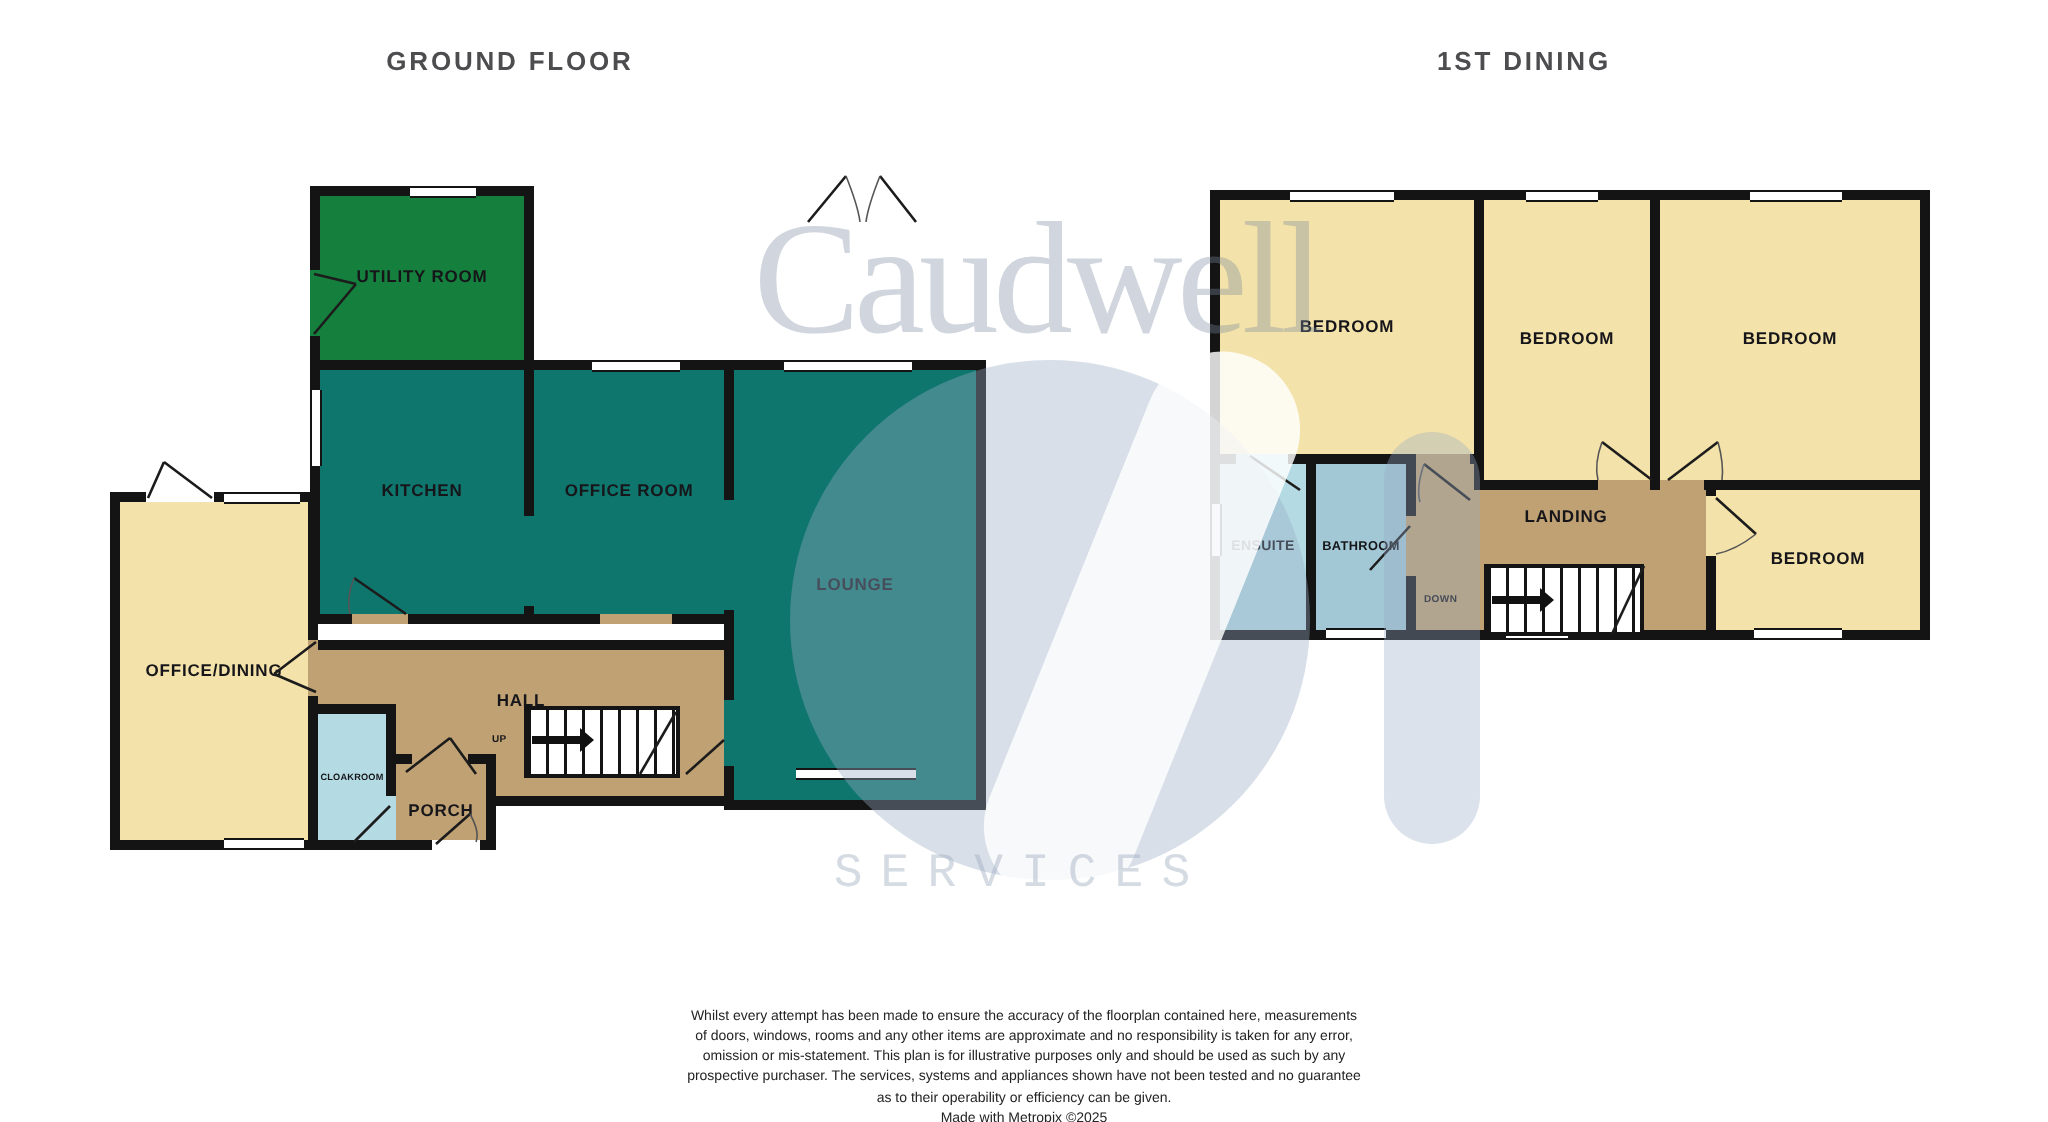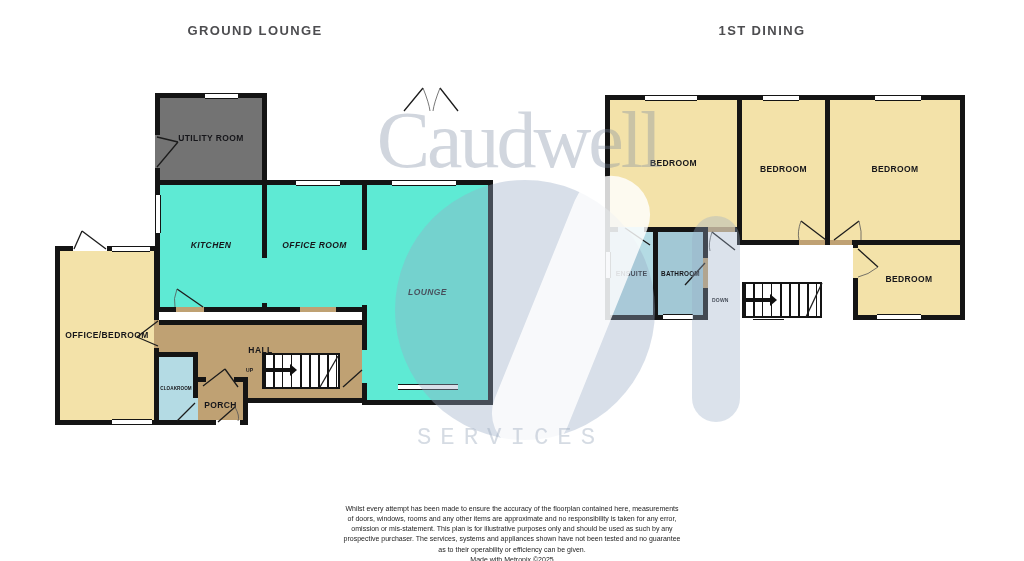--- a/index.html
+++ b/index.html
@@ -6,21 +6,21 @@
   .canvas{position:relative;width:1024px;height:561px;background:#ffffff;overflow:hidden;
           font-family:"Liberation Sans",sans-serif;}
   .floor-title{position:absolute;font-weight:bold;font-size:13px;letter-spacing:1.4px;
                color:#4d4d50;text-align:center;width:220px;}
   
   .room{position:absolute;border:5px solid #141414;box-sizing:border-box;
         display:flex;align-items:center;justify-content:center;text-align:center;}
   .rlabel{font-weight:bold;font-size:8.5px;letter-spacing:.4px;color:#16161a;line-height:1.1;}
   .rlabel.small{font-size:7px;letter-spacing:.2px;}
   .rlabel.tiny{font-size:4.6px;letter-spacing:.1px;}
-  .cream{background:#5eead4;font-style:italic;} .yellow{background:#f3e2a9;} .salmon{background:#737373;}
+  .cream{background:#0f766e;} .yellow{background:#f3e2a9;} .salmon{background:#15803d;}
   .tan{background:#bfa173;}  .blue{background:#a2c8d5;}   .lightblue{background:#b4dbe4;}
   
   .gap{position:absolute;}
   .win-h{position:absolute;height:6px;background:#fff;border-top:1.5px solid #141414;
          border-bottom:1.5px solid #141414;box-sizing:border-box;}
   .win-v{position:absolute;width:6px;background:#fff;border-left:1.5px solid #141414;
          border-right:1.5px solid #141414;box-sizing:border-box;}
   
   .stairs{position:absolute;border:2.5px solid #141414;box-sizing:border-box;
           background:repeating-linear-gradient(90deg,#141414 0 1.5px,#ffffff 1.5px 9px);}
@@ -45,40 +45,40 @@
            color:rgba(156,170,188,0.42);font-family:"Liberation Sans",sans-serif;}
   
   .disclaimer{position:absolute;left:0;right:0;top:504px;z-index:4;text-align:center;
               font-size:7px;line-height:1.45;color:#232323;}
 </style>
 </head>
 <body>
 
 <div class="canvas">
 
-  <div class="floor-title" style="left:145px;top:23px;">GROUND LOUNGE</div>
+  <div class="floor-title" style="left:145px;top:23px;">GROUND FLOOR</div>
   <div class="floor-title" style="left:652px;top:23px;">1ST DINING</div>
 
   <div class="room tan" style="left:154px;top:320px;width:213px;height:83px;padding-bottom:22px;">
     <span class="rlabel">HALL</span>
   </div>
   <div class="room salmon" style="left:155px;top:93px;width:112px;height:92px;">
     <span class="rlabel">UTILITY ROOM</span>
   </div>
   <div class="room cream" style="left:155px;top:180px;width:112px;height:132px;">
     <span class="rlabel">KITCHEN</span>
   </div>
   <div class="room cream" style="left:262px;top:180px;width:105px;height:132px;">
     <span class="rlabel">OFFICE ROOM</span>
   </div>
   <div class="room cream" style="left:362px;top:180px;width:131px;height:225px;">
     <span class="rlabel">LOUNGE</span>
   </div>
   <div class="room yellow" style="left:55px;top:246px;width:104px;height:179px;">
-    <span class="rlabel">OFFICE/BEDROOM</span>
+    <span class="rlabel">OFFICE/DINING</span>
   </div>
   <div class="room lightblue" style="left:154px;top:352px;width:44px;height:73px;">
     <span class="rlabel tiny">CLOAKROOM</span>
   </div>
   <div class="room tan" style="left:193px;top:377px;width:55px;height:48px;padding-top:10px;">
     <span class="rlabel">PORCH</span>
   </div>
 
   <div class="gap salmon" style="left:155px;top:135px;width:5px;height:33px;"></div>
   <div class="gap tan" style="left:176px;top:307px;width:28px;height:5px;"></div>
@@ -98,20 +98,23 @@
   <div class="win-h" style="left:112px;top:419px;width:40px;"></div>
   <div class="win-v" style="left:155px;top:195px;height:38px;"></div>
   <div class="win-h" style="left:296px;top:180px;width:44px;"></div>
   <div class="win-h" style="left:392px;top:180px;width:64px;"></div>
   <div class="win-h" style="left:398px;top:384px;width:60px;"></div>
 
   <div class="stairs" style="left:262px;top:353px;width:78px;height:36px;"></div>
   <div class="stair-label" style="left:246px;top:367px;">UP</div>
   <div class="arrow" style="left:266px;top:368px;width:24px;"></div>
 
+  <div class="room tan" style="left:703px;top:227px;width:160px;height:93px;padding-bottom:30px;">
+    <span class="rlabel">LANDING</span>
+  </div>
   <div class="room yellow" style="left:605px;top:95px;width:137px;height:137px;">
     <span class="rlabel">BEDROOM</span>
   </div>
   <div class="room yellow" style="left:737px;top:95px;width:93px;height:150px;">
     <span class="rlabel">BEDROOM</span>
   </div>
   <div class="room yellow" style="left:825px;top:95px;width:140px;height:150px;">
     <span class="rlabel">BEDROOM</span>
   </div>
   <div class="room yellow" style="left:853px;top:240px;width:112px;height:80px;">

